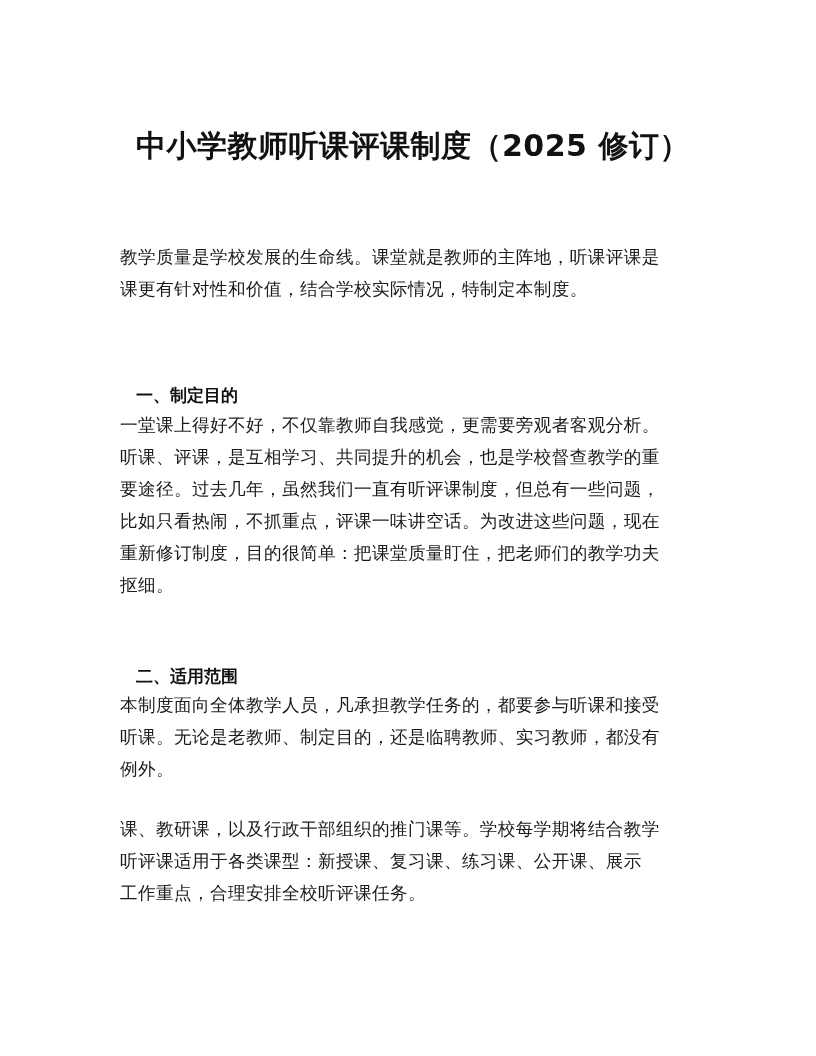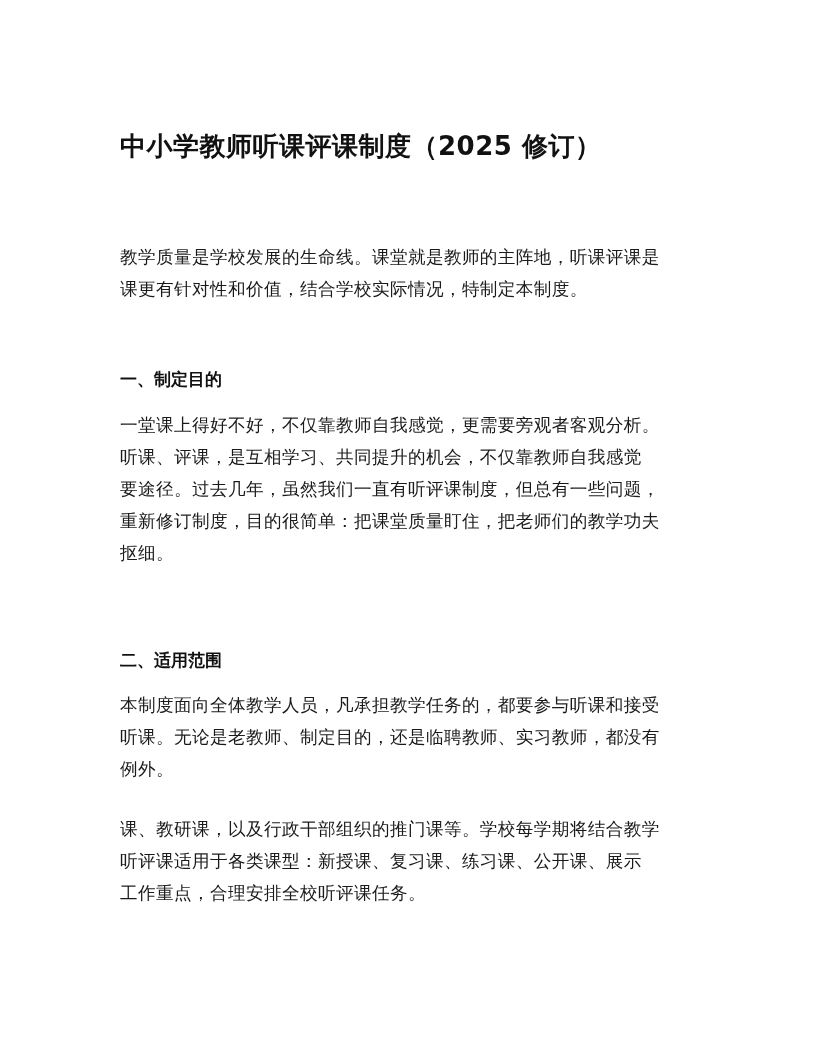--- a/index.html
+++ b/index.html
@@ -17,25 +17,25 @@
     }
     .page {
       position: absolute;
       left: 120px;
       top: 0;
       width: 566px;
     }
     .title {
       position: absolute;
       top: 128px;
-      left: 0;
+      left: 16px;
       margin: 0;
       font-family: "DejaVu Sans", "Liberation Sans", sans-serif;
       font-weight: bold;
-      font-size: 26px;
+      font-size: 30px;
       line-height: 36px;
       white-space: nowrap;
       letter-spacing: 0.5px;
       color: #111;
     }
     .para {
       position: absolute;
       left: 0;
       margin: 0;
       width: 566px;
@@ -44,21 +44,21 @@
       letter-spacing: 0.4px;
       color: #1a1a1a;
     }
     .para .line {
       display: block;
       white-space: nowrap;
     }
     .heading {
       position: absolute;
       left: 0;
-      margin: 0;
+      margin: 16px;
       font-family: "DejaVu Sans", "Liberation Sans", sans-serif;
       font-weight: bold;
       font-size: 17px;
       line-height: 28px;
       color: #111;
       white-space: nowrap;
     }
   </style>
 </head>
 <body>
@@ -69,22 +69,23 @@
 
   <p class="para" style="top:241px;">
     <span class="line">教学质量是学校发展的生命线。课堂就是教师的主阵地，听课评课是</span>
     <span class="line">课更有针对性和价值，结合学校实际情况，特制定本制度。</span>
   </p>
 
   <h2 class="heading" style="top:365px;">一、制定目的</h2>
 
   <p class="para" style="top:409px;">
     <span class="line">一堂课上得好不好，不仅靠教师自我感觉，更需要旁观者客观分析。</span>
-    <span class="line">听课、评课，是互相学习、共同提升的机会，不仅靠教师自我感觉</span>
+    <span class="line">听课、评课，是互相学习、共同提升的机会，也是学校督查教学的重</span>
     <span class="line">要途径。过去几年，虽然我们一直有听评课制度，但总有一些问题，</span>
+    <span class="line">比如只看热闹，不抓重点，评课一味讲空话。为改进这些问题，现在</span>
     <span class="line">重新修订制度，目的很简单：把课堂质量盯住，把老师们的教学功夫</span>
     <span class="line">抠细。</span>
   </p>
 
   <h2 class="heading" style="top:646px;">二、适用范围</h2>
 
   <p class="para" style="top:689px;">
     <span class="line">本制度面向全体教学人员，凡承担教学任务的，都要参与听课和接受</span>
     <span class="line">听课。无论是老教师、制定目的，还是临聘教师、实习教师，都没有</span>
     <span class="line">例外。</span>

